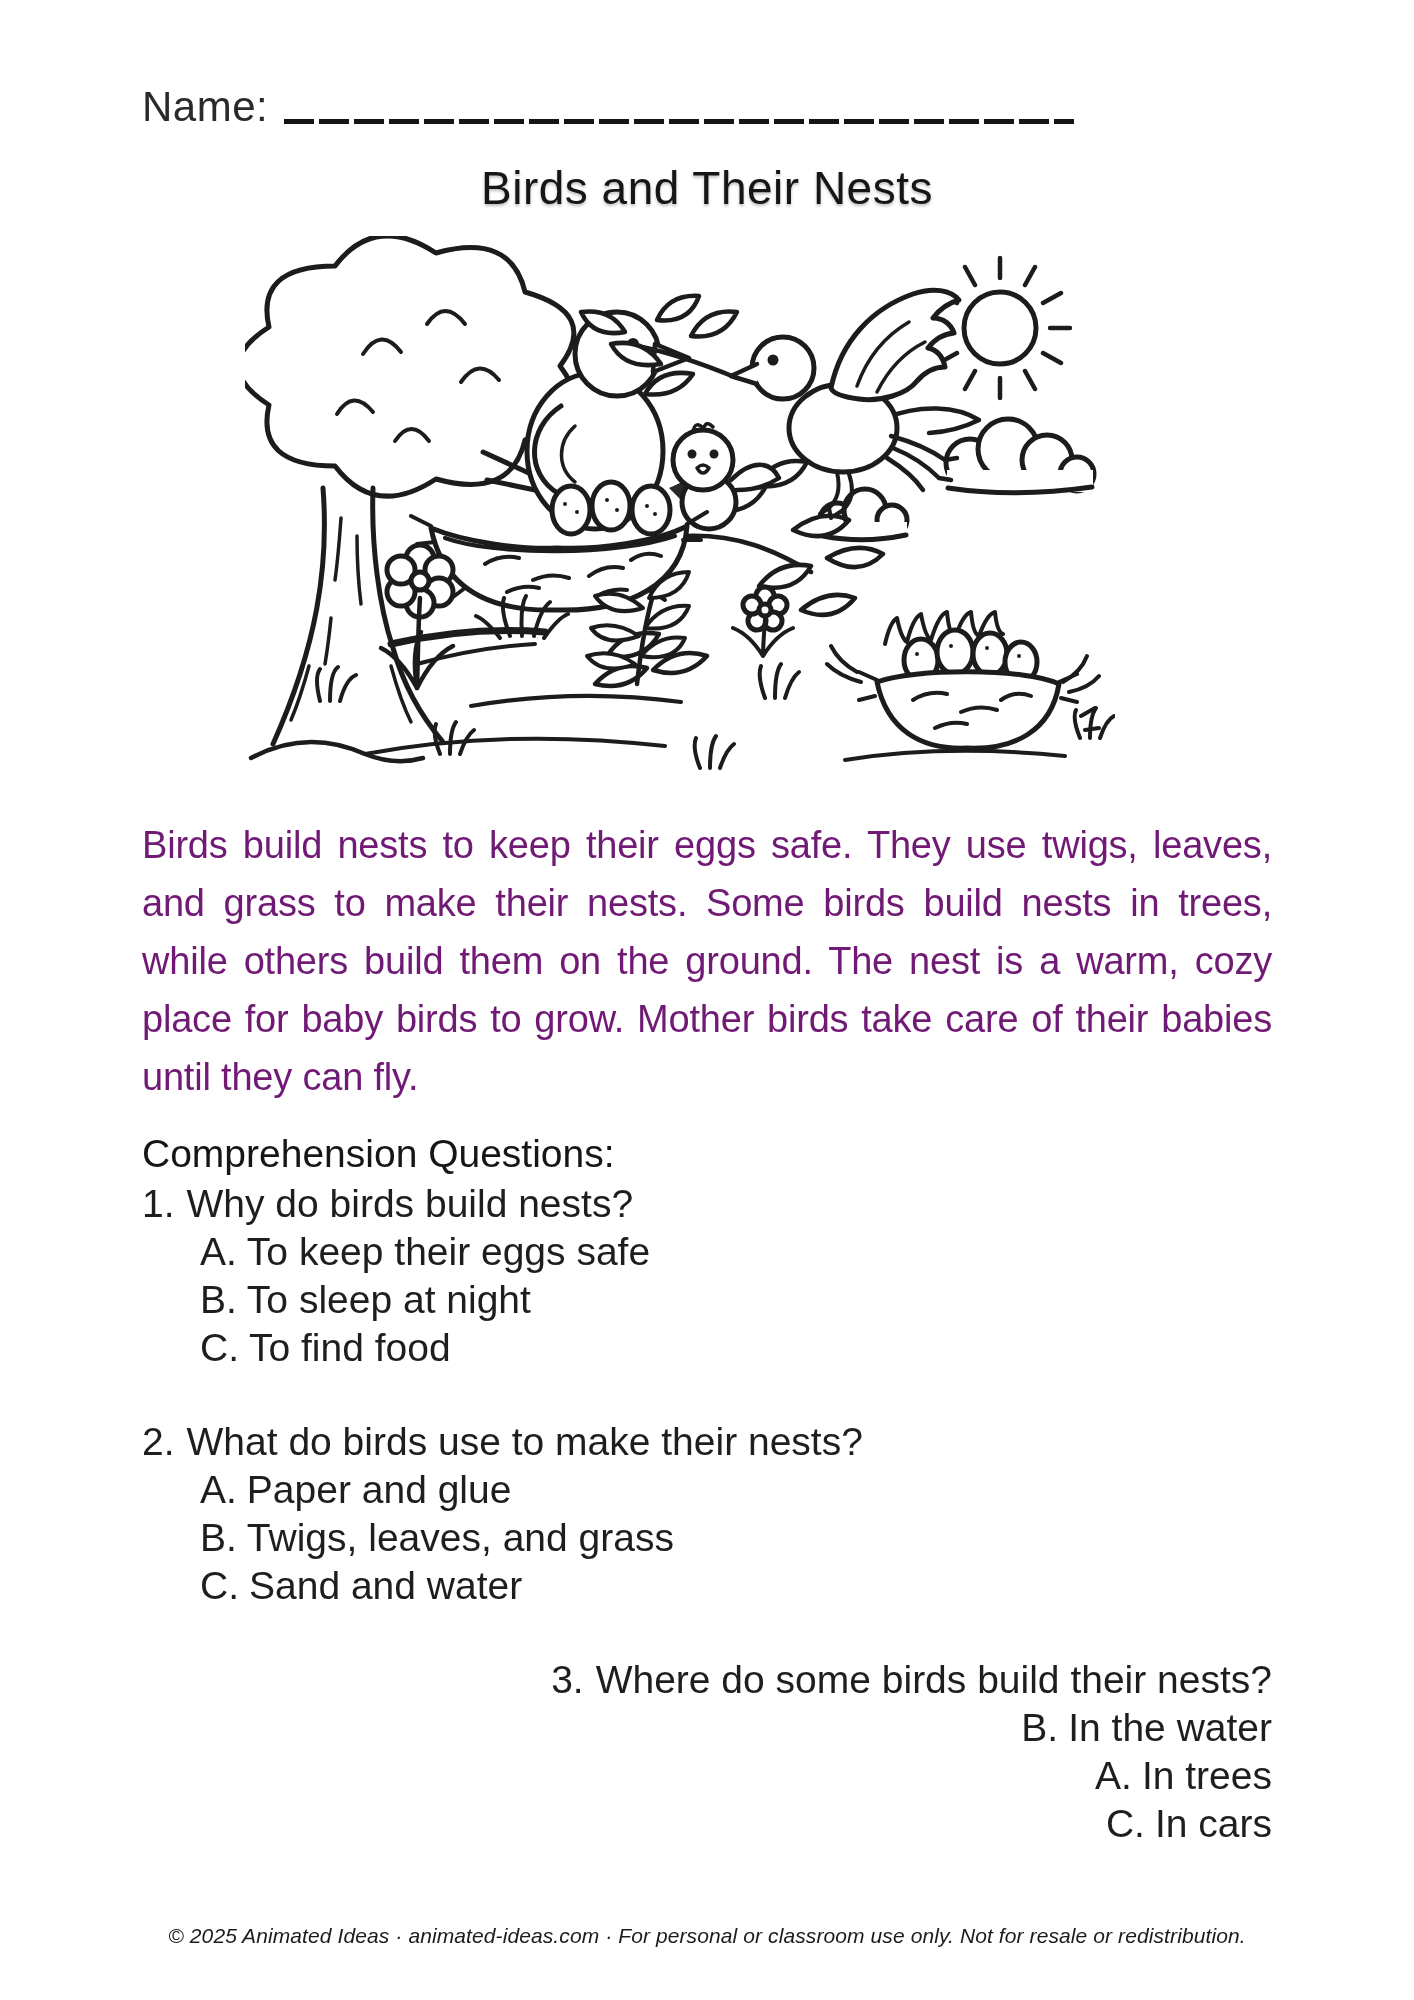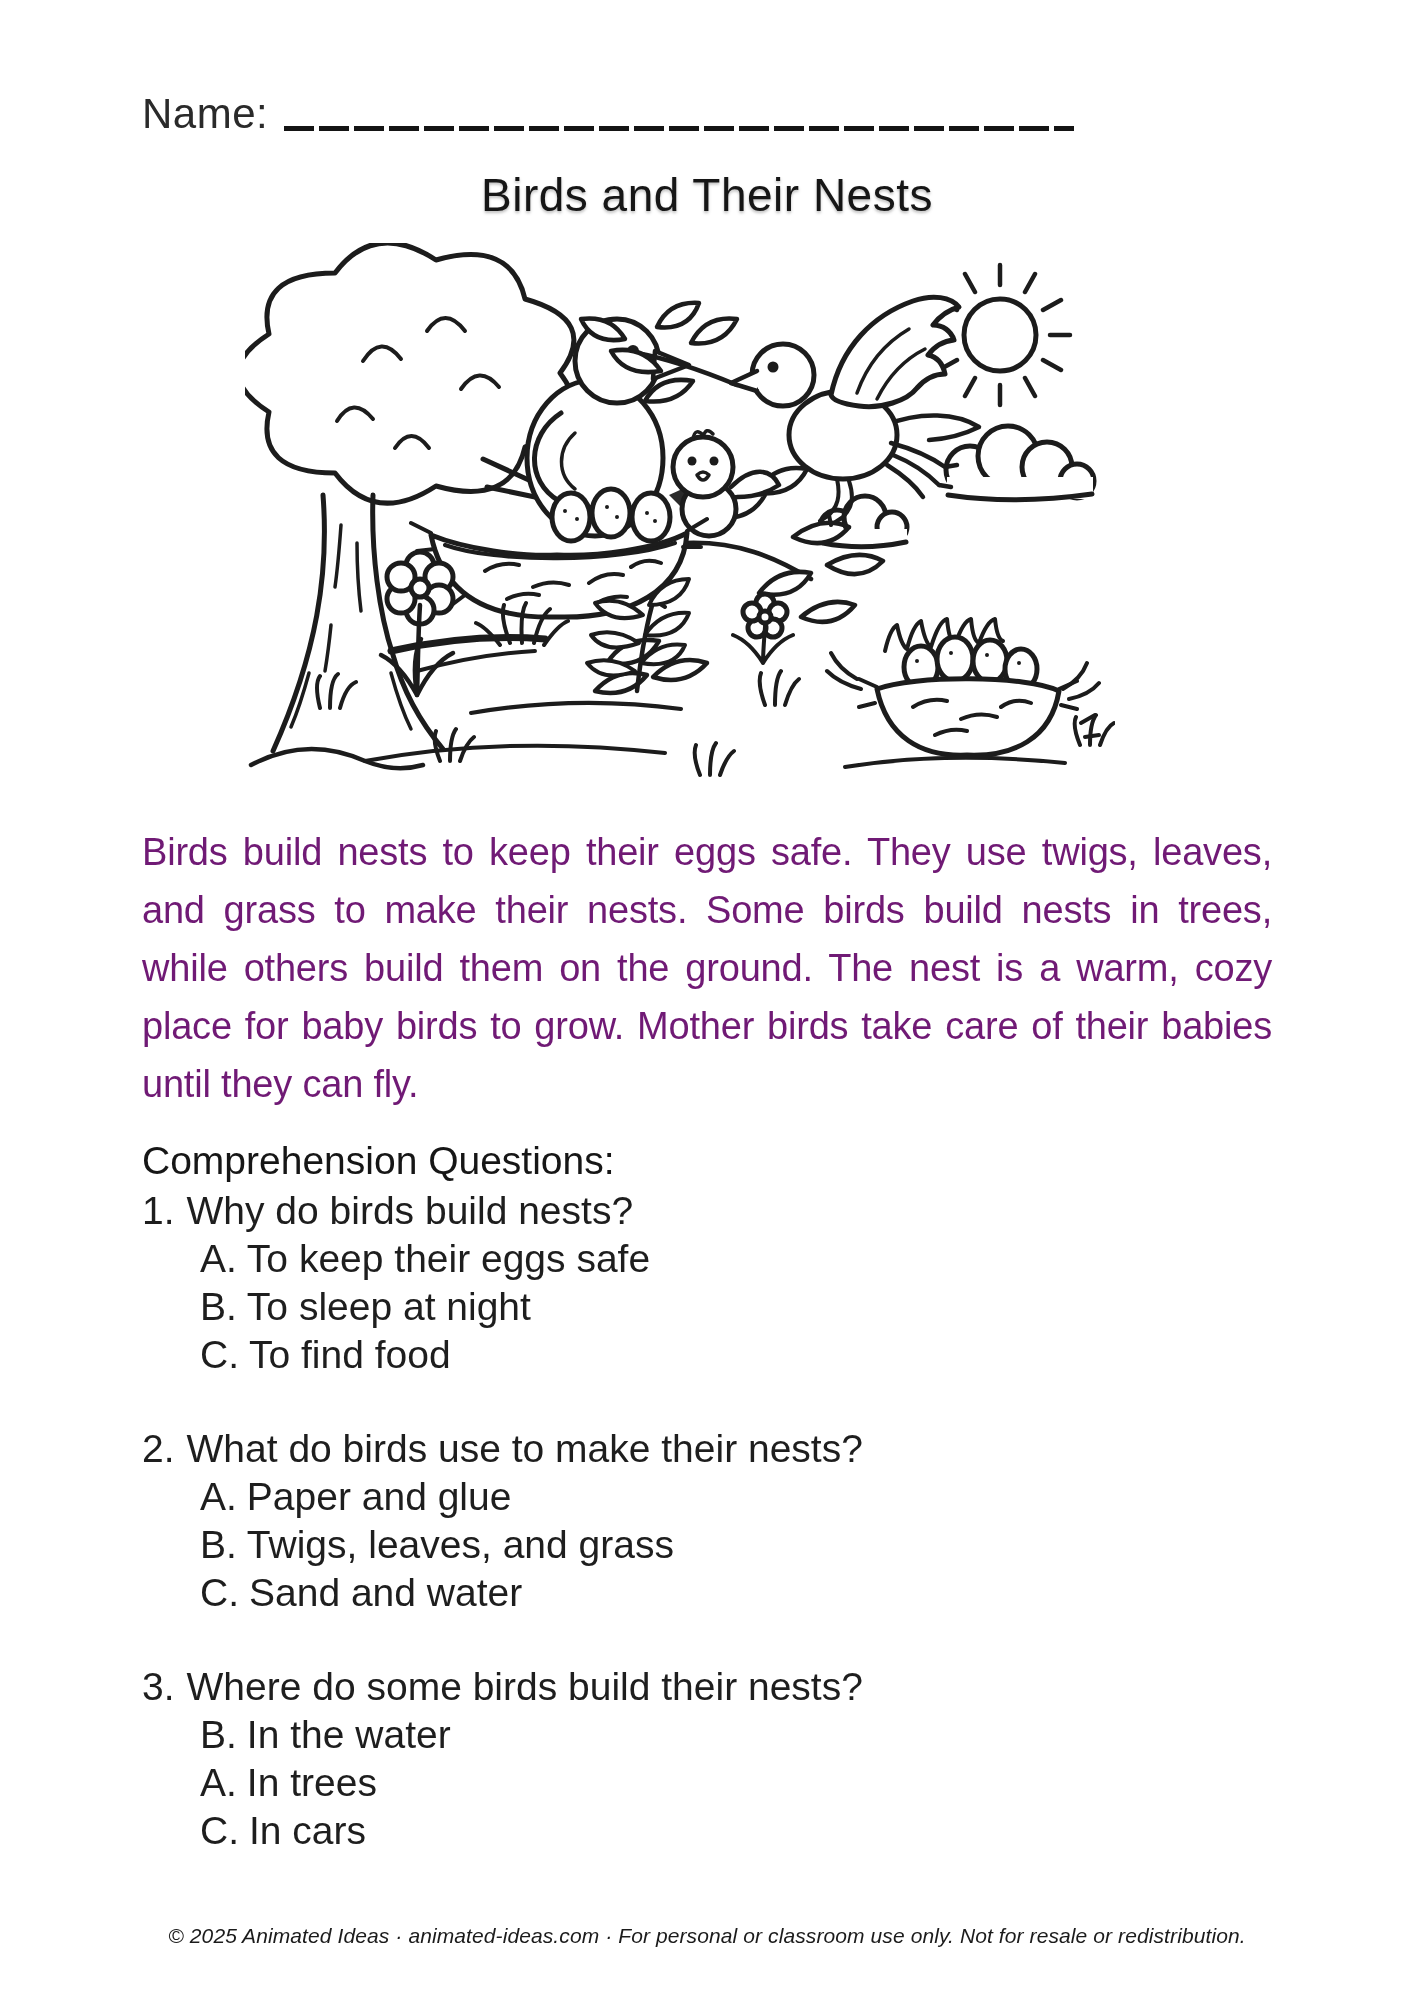--- a/index.html
+++ b/index.html
@@ -1,20 +1,20 @@
 <!DOCTYPE html>
 <html><head>
 <meta charset="utf-8">
 <style>
   html,body{margin:0;padding:0;}
   body{
     width:1414px;height:2000px;position:relative;background:#ffffff;
     font-family:"Liberation Sans", sans-serif;color:#1c1c1c;overflow:hidden;
   }
-  .sheet{position:absolute;inset:0;padding:7px 142px;box-sizing:border-box;}
+  .sheet{position:absolute;inset:0;padding:0 142px;box-sizing:border-box;}
 
   
   .name-row{margin-top:70px;display:flex;align-items:flex-end;height:58px;}
   .name-label{font-size:42px;color:#2a2a2a;letter-spacing:.5px;line-height:1;}
   .name-line{
     width:790px;height:5px;margin-left:16px;margin-bottom:4px;
     background-image:repeating-linear-gradient(to right,#141414 0 30px,transparent 30px 35px);
   }
 
   
@@ -31,21 +31,21 @@
   
   .passage{
     width:1130px;margin:40px 0 0;font-size:38px;line-height:58px;
     letter-spacing:-.2px;text-align:justify;color:#701a75;
   }
 
   
   .questions{margin-top:24px;font-size:39px;line-height:48px;color:#1e1e1e;}
   .q-heading{font-size:39px;font-weight:400;margin:0 0 2px 0;color:#161616;}
   .question{margin:0 0 46px 0;}
-  .question:last-child{margin-bottom:0;}
+  .question:last-child{margin-bottom:0;text-align:right;}
   .q-num{display:inline-block;margin-right:12px;}
   .option{padding-left:58px;}
   .opt-letter{display:inline-block;margin-right:10px;}
 
   
   .footer{
     position:absolute;left:0;right:0;bottom:52px;text-align:center;
     font-size:21px;color:#1b1b1b;letter-spacing:.1px;font-style:italic;
   }
 </style>

